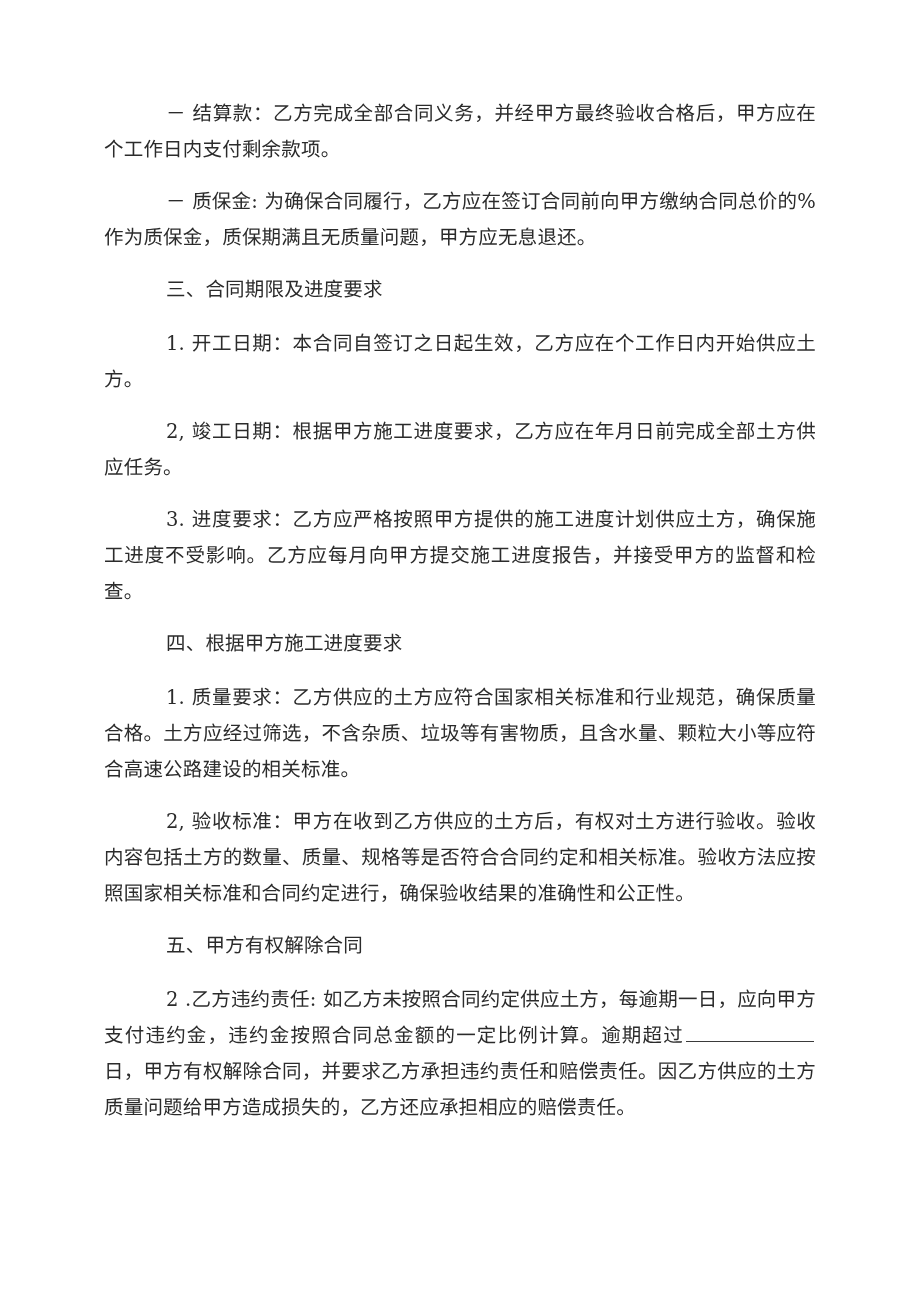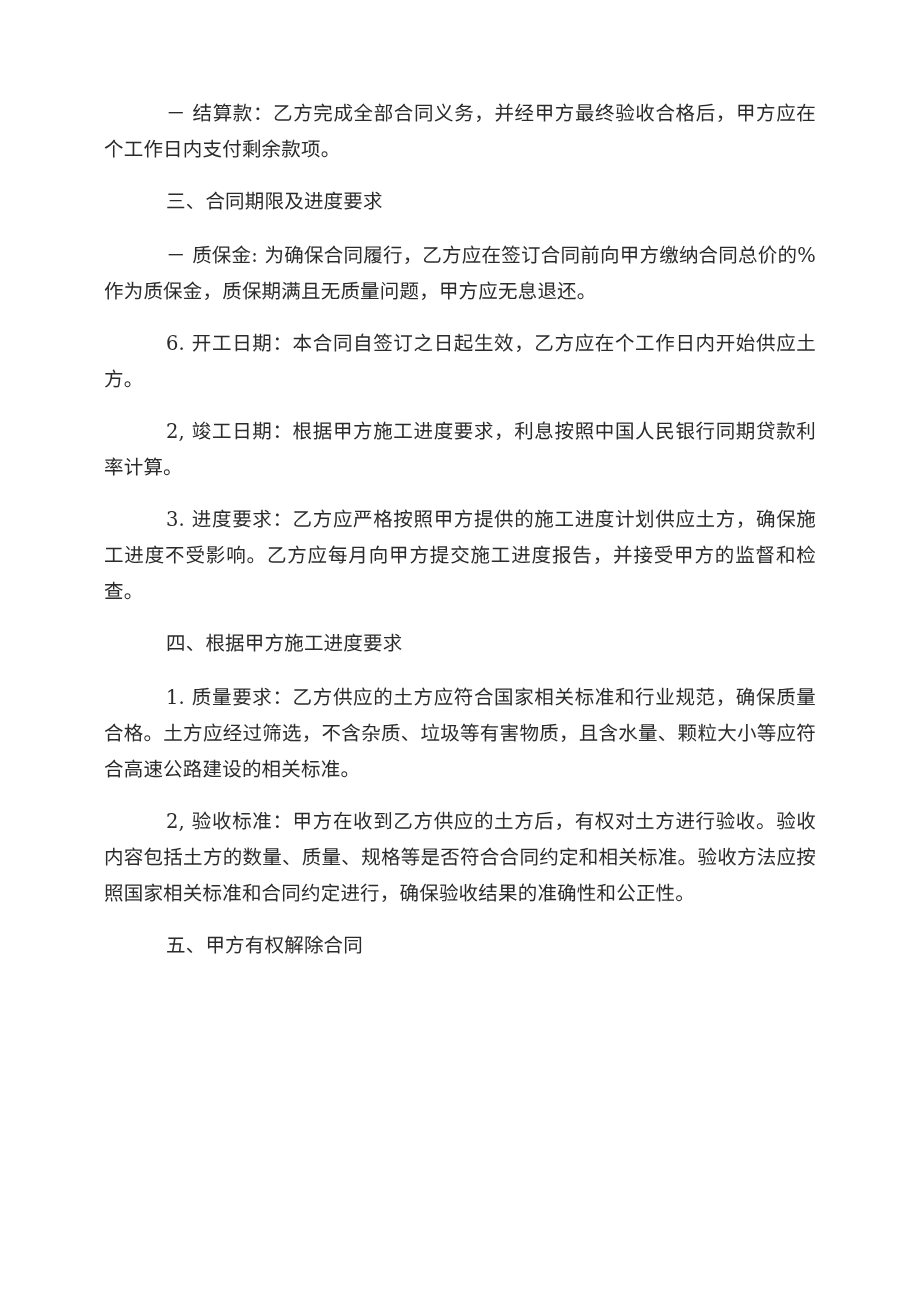--- a/index.html
+++ b/index.html
@@ -70,34 +70,37 @@
   .blank.short { width: 128px; }
 </style>
 </head>
 <body>
 
 <div class="page">
   <div class="content">
 
     <p class="para dash">－ 结算款：乙方完成全部合同义务，并经甲方最终验收合格后，甲方应在个工作日内支付剩余款项。</p>
 
+    <p class="para dash">－ 质保金: 为确保合同履行，乙方应在签订合同前向甲方缴纳合同总价的%作为质保金，质保期满且无质量问题，甲方应无息退还。</p>
+
     <p class="para heading">三、合同期限及进度要求</p>
 
-    <p class="para dash">－ 质保金: 为确保合同履行，乙方应在签订合同前向甲方缴纳合同总价的%作为质保金，质保期满且无质量问题，甲方应无息退还。</p>
+    <p class="para indent">1. 开工日期：本合同自签订之日起生效，乙方应在个工作日内开始供应土方。</p>
 
-    <p class="para indent">6. 开工日期：本合同自签订之日起生效，乙方应在个工作日内开始供应土方。</p>
-
-    <p class="para indent">2, 竣工日期：根据甲方施工进度要求，利息按照中国人民银行同期贷款利率计算。</p>
+    <p class="para indent">2, 竣工日期：根据甲方施工进度要求，乙方应在年月日前完成全部土方供应任务。</p>
 
     <p class="para indent">3. 进度要求：乙方应严格按照甲方提供的施工进度计划供应土方，确保施工进度不受影响。乙方应每月向甲方提交施工进度报告，并接受甲方的监督和检查。</p>
 
     <p class="para heading">四、根据甲方施工进度要求</p>
 
     <p class="para indent">1. 质量要求：乙方供应的土方应符合国家相关标准和行业规范，确保质量合格。土方应经过筛选，不含杂质、垃圾等有害物质，且含水量、颗粒大小等应符合高速公路建设的相关标准。</p>
 
     <p class="para indent">2, 验收标准：甲方在收到乙方供应的土方后，有权对土方进行验收。验收内容包括土方的数量、质量、规格等是否符合合同约定和相关标准。验收方法应按照国家相关标准和合同约定进行，确保验收结果的准确性和公正性。</p>
 
     <p class="para heading">五、甲方有权解除合同</p>
 
 
+    <p class="para indent">
+      <span>2 .乙方违约责任: 如乙方未按照合同约定供应土方，每逾期一日，应向甲方支付违约金，违约金按照合同总金额的一定比例计算。逾期超过</span><span class="blank short"></span><span>日，甲方有权解除合同，并要求乙方承担违约责任和赔偿责任。因乙方供应的土方质量问题给甲方造成损失的，乙方还应承担相应的赔偿责任。</span>
+    </p>
 
   </div>
 </div>
 
 </body></html>

